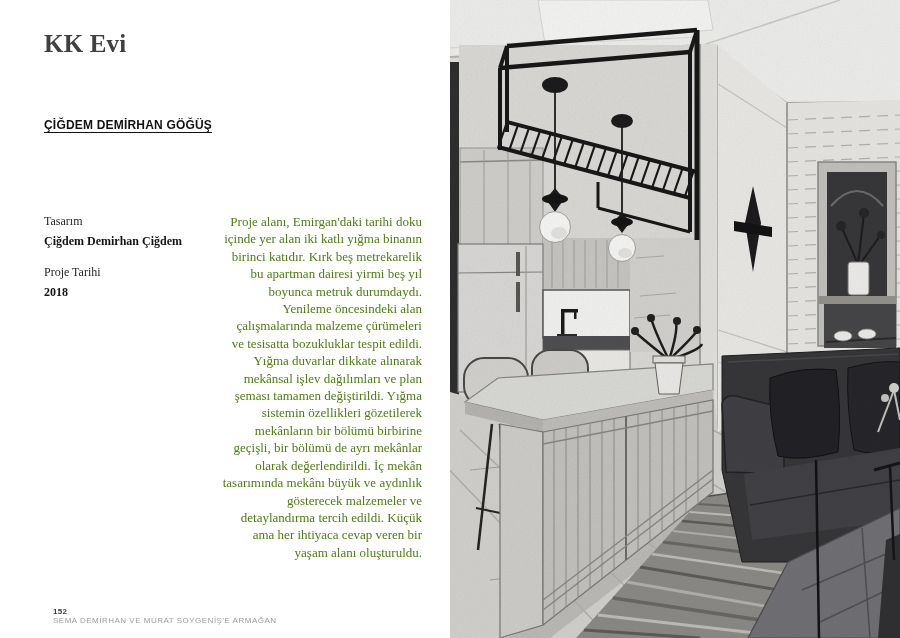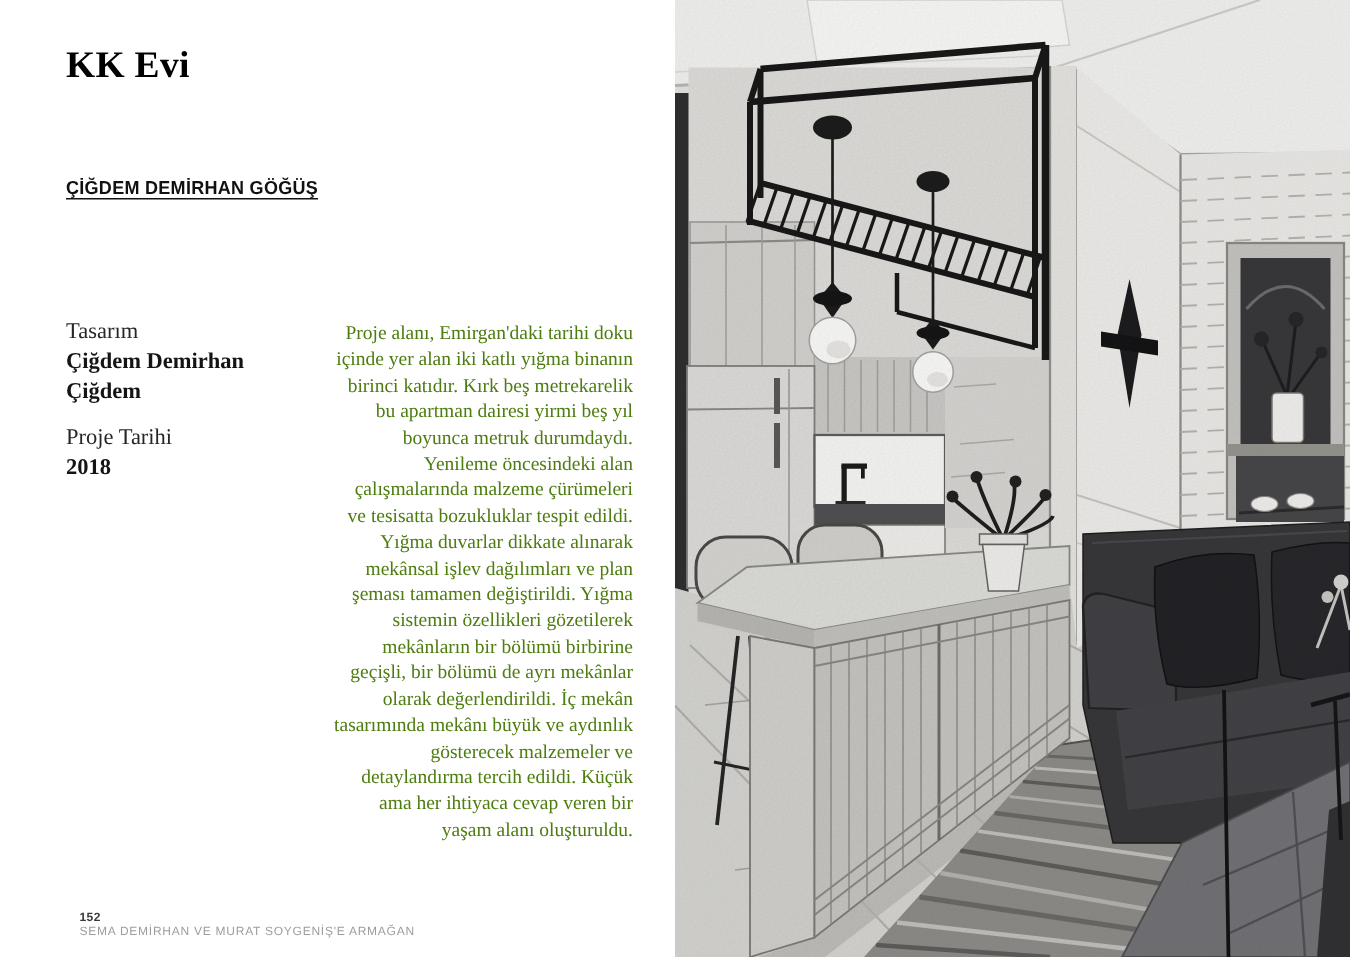--- a/index.html
+++ b/index.html
@@ -6,30 +6,30 @@
   body{
     width:900px;height:638px;position:relative;overflow:hidden;
     background:#ffffff;
     font-family:"Liberation Serif",serif;
     color:#1b1b1b;
   }
   .page{position:absolute;left:0;top:0;width:450px;height:638px;background:#ffffff;}
   .title{
     position:absolute;left:44px;top:30px;
     font-family:"Liberation Serif",serif;font-weight:bold;
-    font-size:25px;letter-spacing:0.2px;color:#000000;
+    font-size:25px;letter-spacing:0.2px;color:#404040;
   }
   .author{
     position:absolute;left:44px;top:118px;
     font-family:"Liberation Sans",sans-serif;font-weight:bold;
     font-size:12.5px;letter-spacing:0.2px;color:#111;
     text-decoration:underline;text-underline-offset:3px;
     transform:scaleX(0.96);transform-origin:left;
   }
-  .meta{position:absolute;left:44px;top:211px;width:160px;font-size:15px;line-height:20px;}
+  .meta{position:absolute;left:44px;top:211px;width:160px;font-size:12px;line-height:20px;}
   .meta .group{margin-bottom:11px;}
   .meta .label{color:#262626;}
   .meta .value{font-weight:bold;color:#141414;}
   .bodytext{
     position:absolute;left:222px;top:213px;width:200px;
     font-size:13px;line-height:17.4px;color:#4d7c0f;
     text-align:right;
   }
   .footer{
     position:absolute;left:38px;top:607px;

